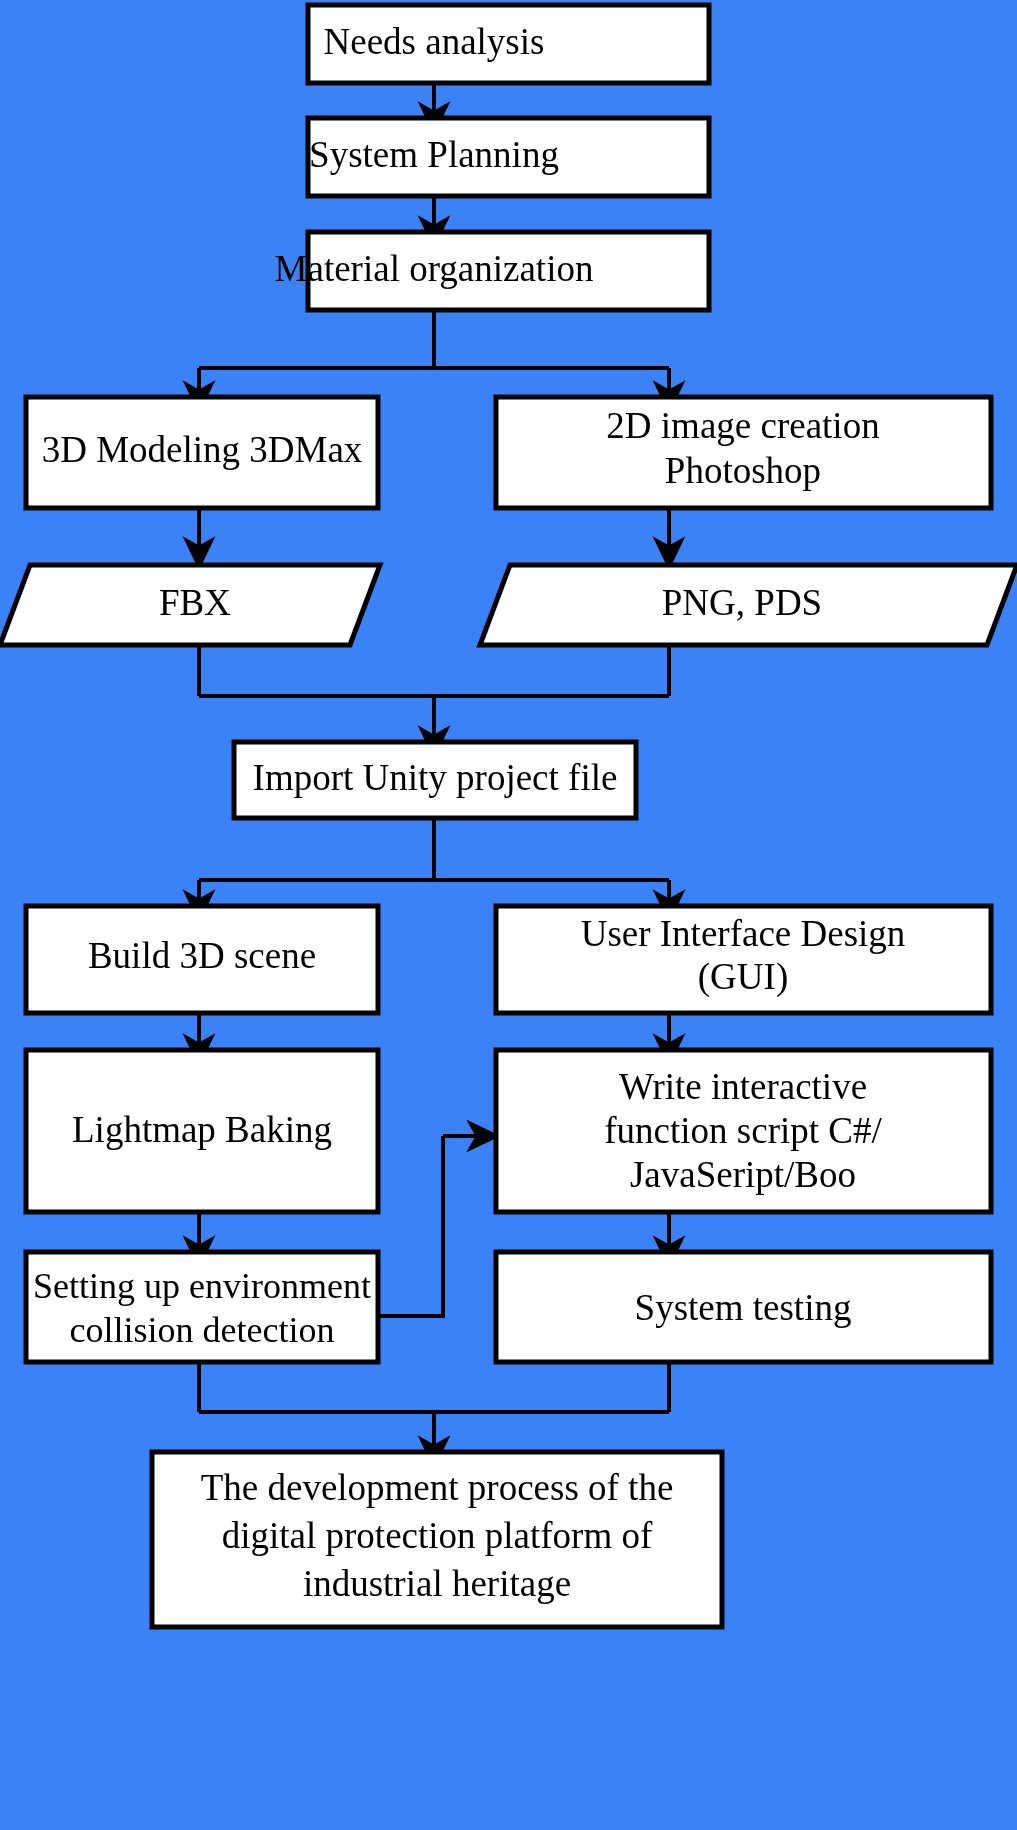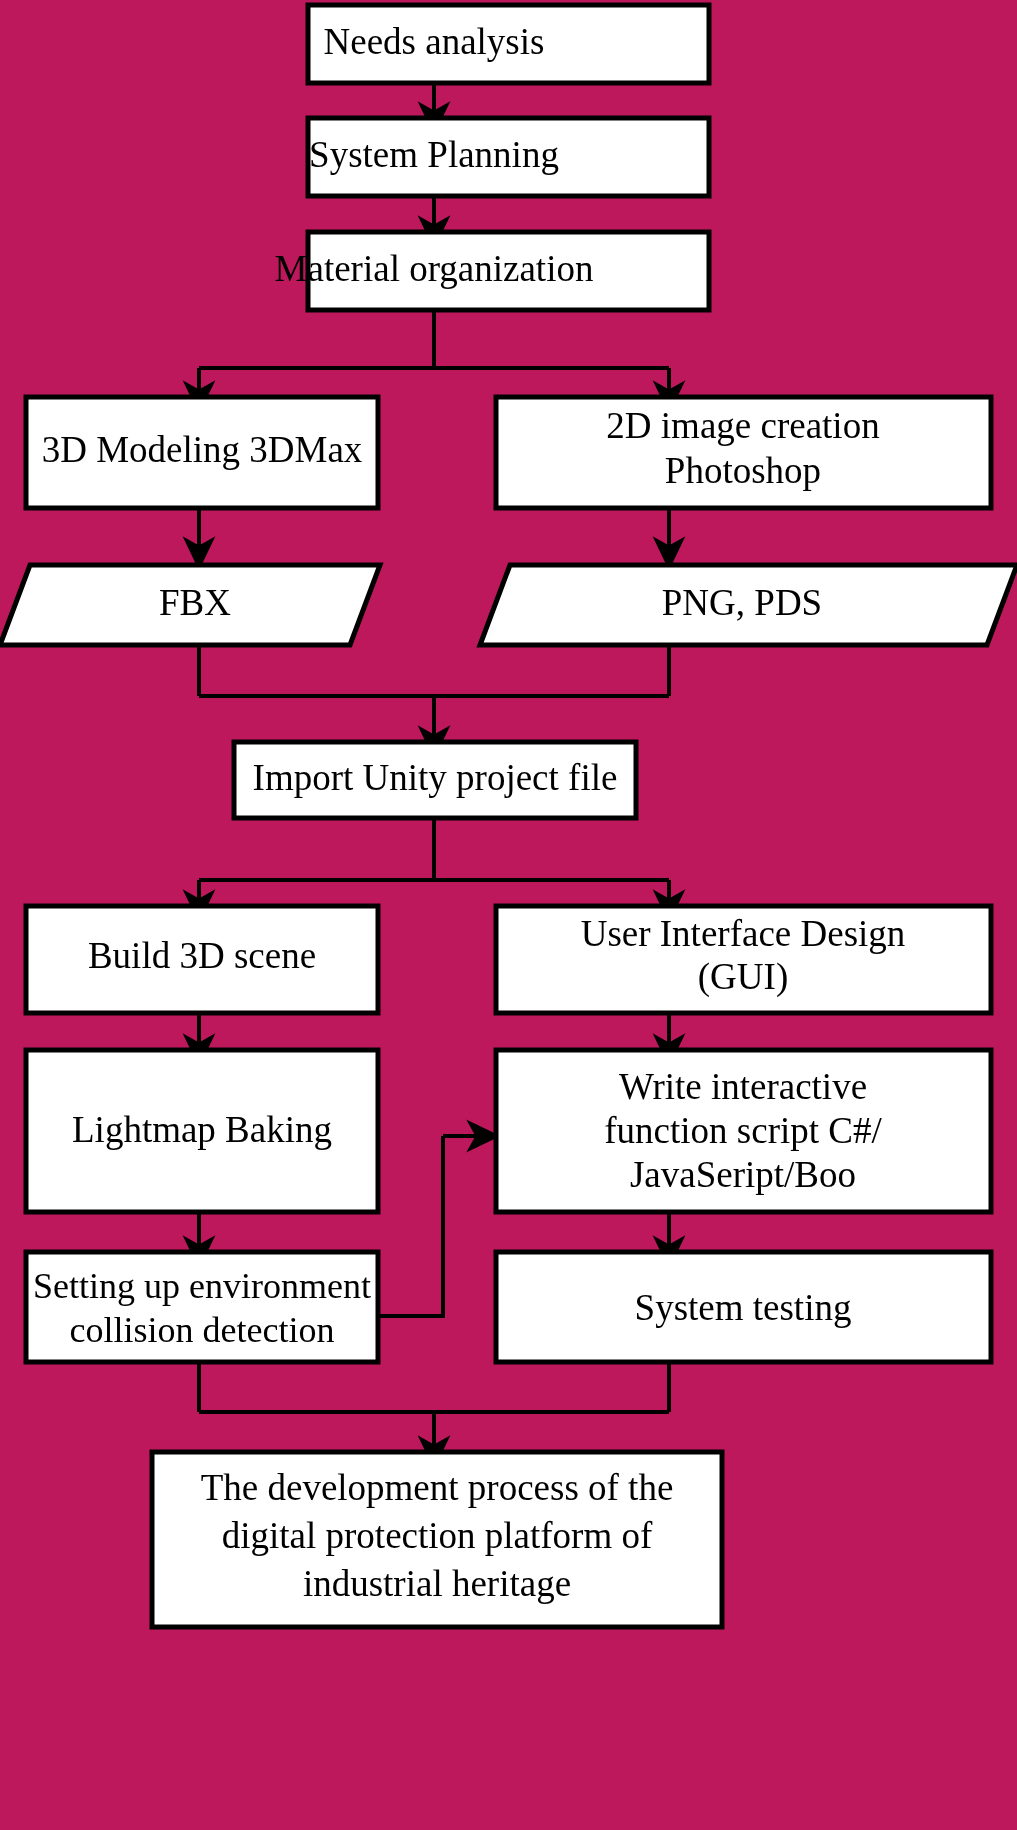--- a/index.html
+++ b/index.html
@@ -10,21 +10,21 @@
   body {
     width: 1017px;
     height: 1830px;
     overflow: hidden;
     font-family: "Liberation Serif", "DejaVu Serif", serif;
   }
   #flowchart-root {
     position: relative;
     width: 1017px;
     height: 1830px;
-    background: #be185d;
+    background: #3b82f6;
   }
   svg.chart-svg {
     display: block;
     width: 1017px;
     height: 1830px;
   }
   .node-shape {
     fill: #ffffff;
     stroke: #000000;
     stroke-width: 5;

